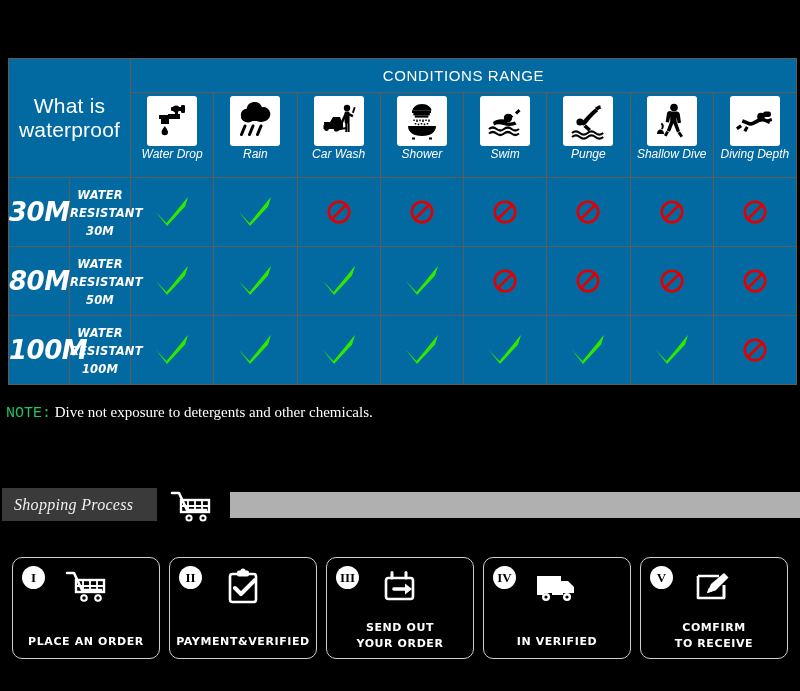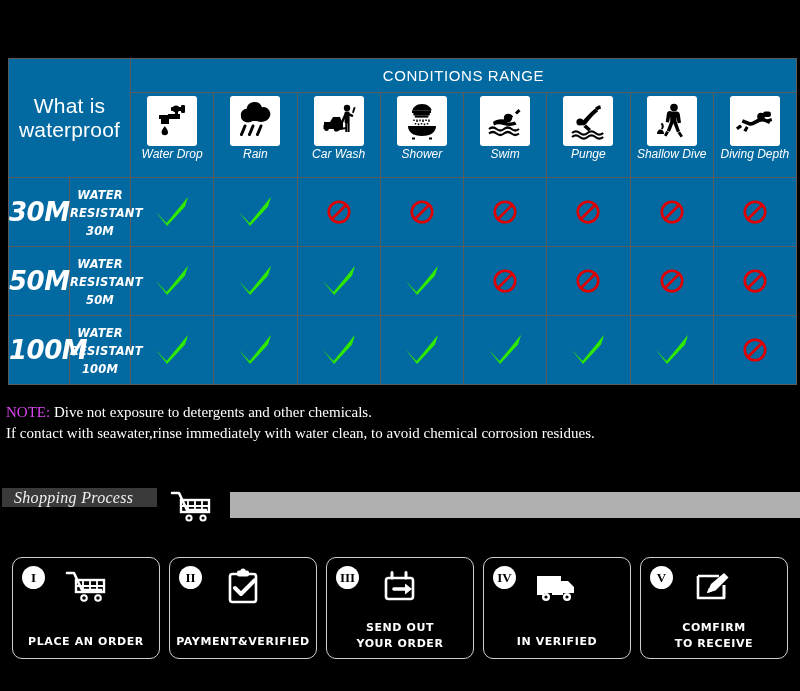--- a/index.html
+++ b/index.html
@@ -133,36 +133,36 @@
   .note {
     position: absolute;
     left: 6px;
     top: 402px;
     width: 780px;
     font-family: "Liberation Serif", serif;
     font-size: 15px;
     line-height: 21px;
     color: #ffffff;
   }
-  .note .note-kw { color: #d946ef; }
+  .note .note-kw { color: #22c55e; font-family: Liberation Mono, monospace; }
 
   
   .shop-bar {
     position: absolute;
     left: 0;
     top: 488px;
     width: 800px;
     height: 38px;
   }
   .shop-label {
     position: absolute;
     left: 2px;
     top: 0;
     width: 155px;
-    height: 19px;
+    height: 33px;
     background: #3a3a3a;
     display: flex;
     align-items: center;
     padding-left: 12px;
     box-sizing: border-box;
   }
   .shop-label span {
     font-family: "Liberation Serif", serif;
     font-style: italic;
     font-size: 16px;
@@ -421,21 +421,21 @@
         <td class="mark-cell"><span><svg width="26" height="26" viewBox="0 0 26 26">
               <circle cx="13" cy="13" r="10.2" fill="none" stroke="#E00000" stroke-width="2.6"></circle>
               <line x1="6" y1="20" x2="20" y2="6" stroke="#E00000" stroke-width="2.6"></line>
             </svg></span></td>
         <td class="mark-cell"><span><svg width="26" height="26" viewBox="0 0 26 26">
               <circle cx="13" cy="13" r="10.2" fill="none" stroke="#E00000" stroke-width="2.6"></circle>
               <line x1="6" y1="20" x2="20" y2="6" stroke="#E00000" stroke-width="2.6"></line>
             </svg></span></td>
       </tr>
       <tr class="rate-row">
-        <td class="rate-badge"><span>50M</span></td>
+        <td class="rate-badge"><span>80M</span></td>
         <td class="rate-desc"><span>WATER RESISTANT 50M</span></td>
         <td class="mark-cell"><span><svg width="40" height="34" viewBox="0 0 40 34">
               <path d="M4 17 L14.5 28 L36 2 L33 11.5 L15 30 Z" fill="#2FE800"></path>
               <path d="M3.5 16.5 L14.8 29.5 L35.5 2.5 L32.5 12 L15 31 Z" fill="#2FE800"></path>
             </svg></span></td>
         <td class="mark-cell"><span><svg width="40" height="34" viewBox="0 0 40 34">
               <path d="M4 17 L14.5 28 L36 2 L33 11.5 L15 30 Z" fill="#2FE800"></path>
               <path d="M3.5 16.5 L14.8 29.5 L35.5 2.5 L32.5 12 L15 31 Z" fill="#2FE800"></path>
             </svg></span></td>
         <td class="mark-cell"><span><svg width="40" height="34" viewBox="0 0 40 34">
@@ -497,21 +497,20 @@
         <td class="mark-cell"><span><svg width="26" height="26" viewBox="0 0 26 26">
               <circle cx="13" cy="13" r="10.2" fill="none" stroke="#E00000" stroke-width="2.6"></circle>
               <line x1="6" y1="20" x2="20" y2="6" stroke="#E00000" stroke-width="2.6"></line>
             </svg></span></td>
       </tr>
     </tbody>
 </table>
 
 <div class="note">
   <div><span class="note-kw">NOTE:</span><span> Dive not exposure to detergents and other chemicals.</span></div>
-  <div>If contact with seawater,rinse immediately with water clean, to avoid chemical corrosion residues.</div>
 </div>
 
 <div class="shop-bar">
   <div class="shop-label">
     <span>Shopping Process</span>
   </div>
   <div class="shop-cart">
     <svg width="46" height="34" viewBox="0 0 46 34">
       <path d="M4 4 h7 l8 17 h19" fill="none" stroke="#ffffff" stroke-width="2.6" stroke-linecap="round" stroke-linejoin="round"></path>
       <rect x="13" y="11" width="28" height="12" fill="none" stroke="#ffffff" stroke-width="2.4"></rect>

